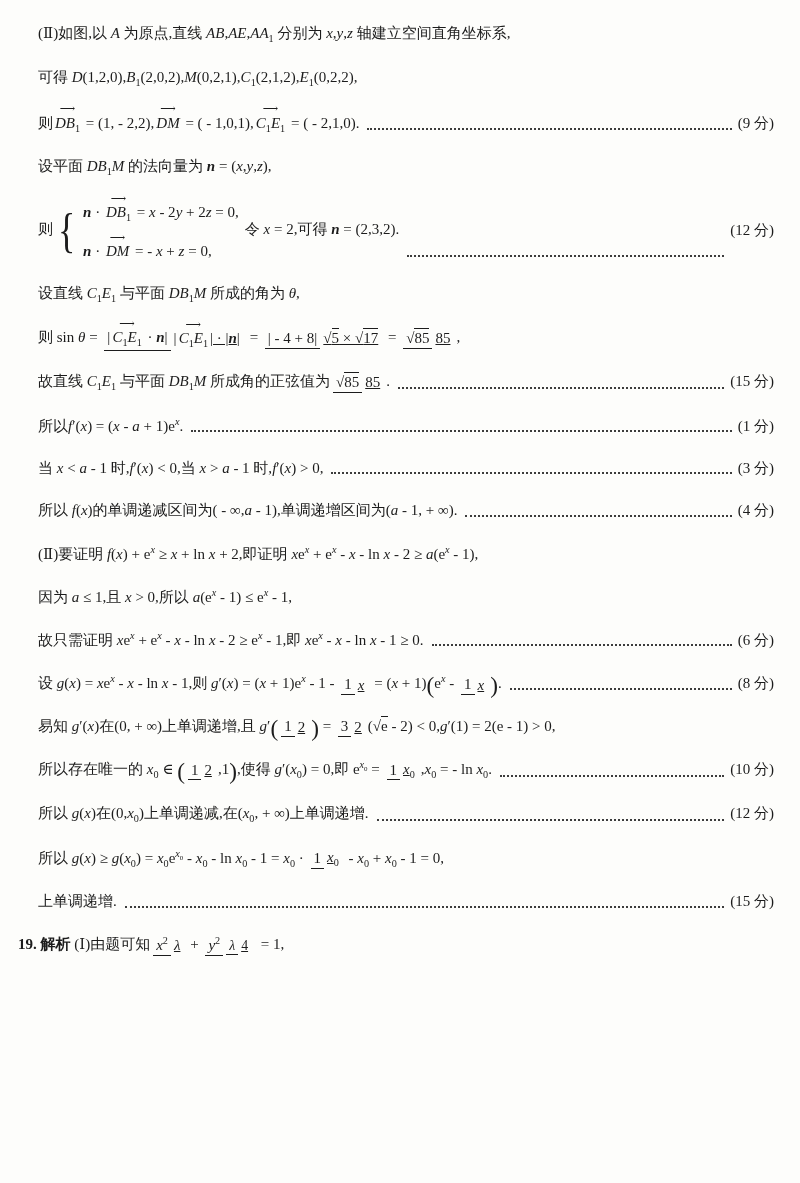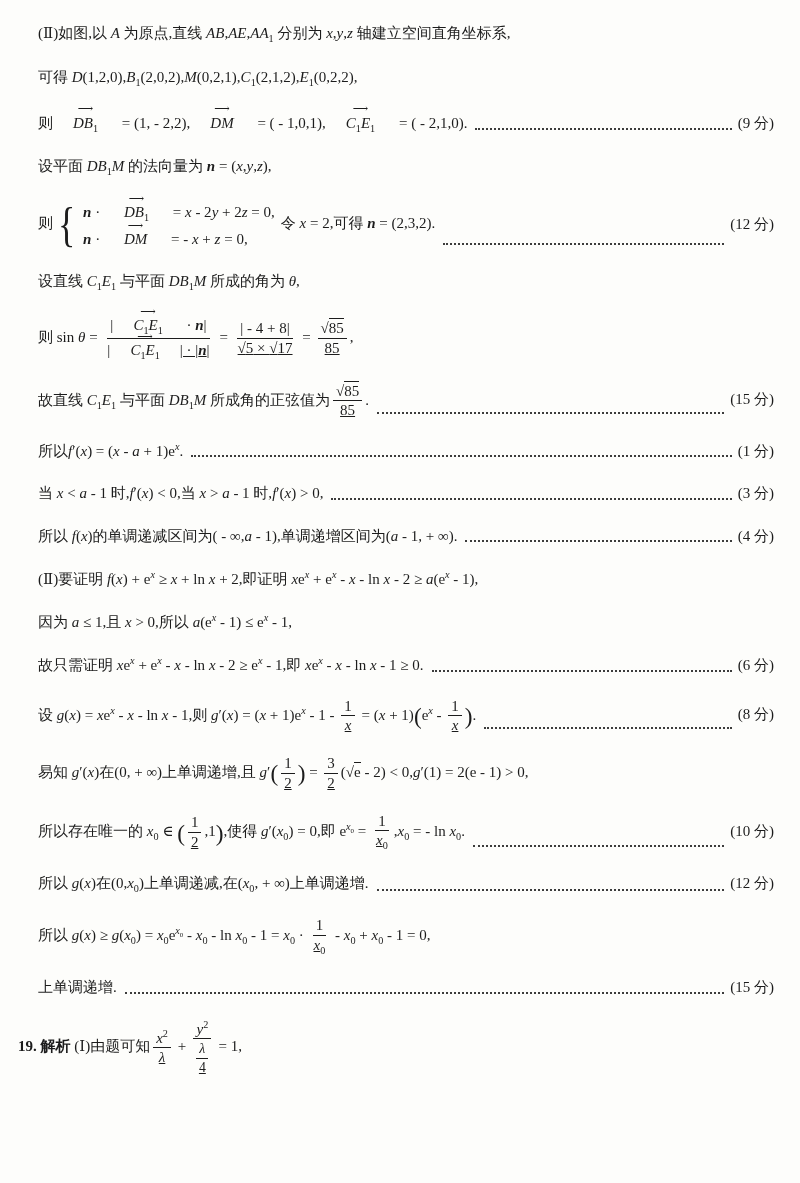--- a/index.html
+++ b/index.html
@@ -13,36 +13,36 @@
   .line { display:flex; align-items:baseline; padding:6px 0 0 20px; margin-bottom:13px; line-height:1.55; }
   .line.flush { padding-left:0; }
   .content { min-width:0; }
   .leader { flex:1 1 auto; min-width:24px; align-self:flex-end; border-bottom:2px dotted #3c3c3c; margin:0 6px 6px 8px; height:0; }
   .score { white-space:nowrap; }
   sub { font-size:0.68em; }
   sup { font-size:0.68em; }
   i { font-style:italic; }
   b { font-weight:bold; }
   
-  .vec { display:inline-block; position:relative; margin:0 20px; padding-top:2px; }
+  .vec { display:inline-block; position:relative; margin:0 2px; padding-top:2px; }
   .vec::after { content:"⟶"; position:absolute; left:0; right:0; top:-0.85em; text-align:center; font-size:0.72em; }
   
-  .frac { display:inline-flex; flex-direction:column; align-items:center; vertical-align:middle; margin:0 3px; line-height:1.25; text-align:center; }
+  .frac { display:inline-flex; flex-direction:row; align-items:center; vertical-align:middle; margin:0 3px; line-height:1.25; text-align:center; }
   .frac .num { border-bottom:1px solid #1c1c1c; padding:0 3px; display:block; }
   .frac .den { padding:0 3px; display:block;text-decoration:underline; }
   .frac .frac { font-size:0.92em; margin:1px 0 0 0; }
   
   .sqrt { white-space:nowrap; }
   .sqrt .rad { border-top:1px solid #1c1c1c; padding-top:1px; }
   
   .bigp { font-size:1.55em; font-weight:300; vertical-align:middle; line-height:0; }
   
   .cases-wrap { display:inline-flex; align-items:center; vertical-align:middle; margin:0 6px 0 2px; }
   .brace { font-size:3.2em; font-weight:200; line-height:0.85; margin-right:5px; transform:scaleX(0.75); }
-  .cases { display:inline-flex; flex-direction:column; }
+  .cases { display:inline-flex; flex-direction:column; gap:12px; }
 </style>
 </head>
 <body>
 
 <div class="page">
   <main id="lines">
       <div class="line">
         <span class="content">(Ⅱ)如图,以 <i>A</i> 为原点,直线 <i>AB</i>,<i>AE</i>,<i>AA</i><sub>1</sub> 分别为 <i>x</i>,<i>y</i>,<i>z</i> 轴建立空间直角坐标系,</span>
       </div>
       <div class="line">

